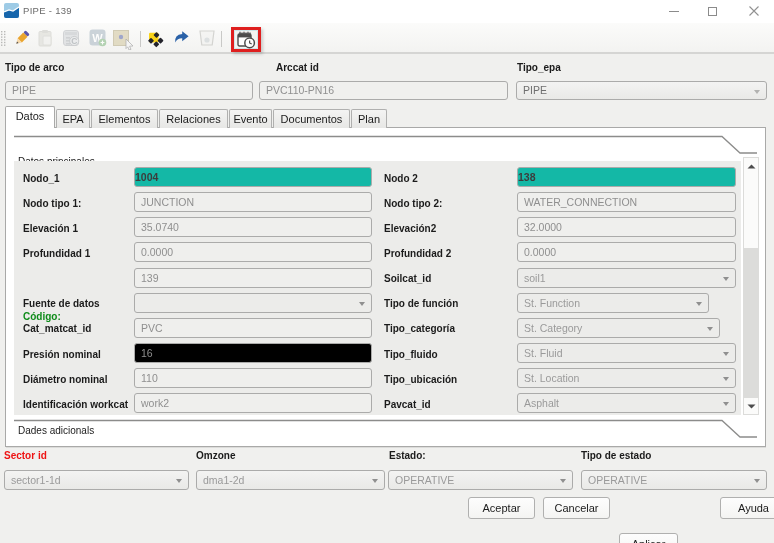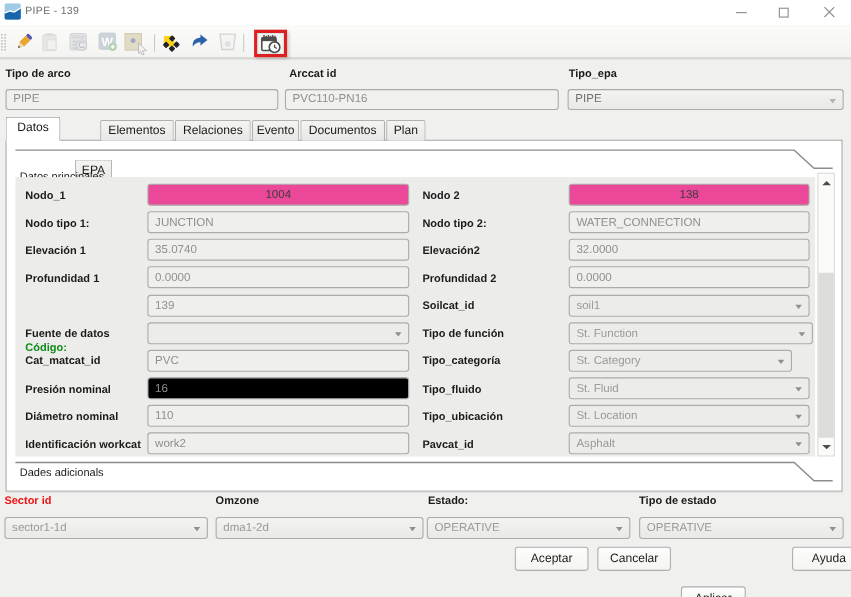--- a/index.html
+++ b/index.html
@@ -1,21 +1,21 @@
 <!DOCTYPE html>
 <html><head>
 <meta charset="utf-8">
 <style>
   * { margin:0; padding:0; box-sizing:border-box; }
   html,body { width:774px; height:543px; }
   body { font-family:"Liberation Sans", sans-serif; font-size:11px; background:#f0f0ee; position:relative; overflow:hidden; }
   .abs { position:absolute; }
   .lbl { position:absolute; font-weight:bold; color:#1b1b1b; font-size:10px; white-space:nowrap; }
   .inp { position:absolute; height:20px; border:1px solid #ababaa; border-radius:3px; background:#f0f0ee; color:#8f8f8f; font-size:10.5px; line-height:18px; padding-left:6px; white-space:nowrap; overflow:hidden; }
-  .inp.white { background:#ec4899; color:#3c3c3c; font-weight:normal; text-align:center; padding-left:0; }
+  .inp.white { background:#14b8a6; color:#3c3c3c; font-weight:bold; text-align:left; padding-left:0; }
   .combo { position:absolute; height:20px; border:1px solid #ababaa; border-radius:3px; background:linear-gradient(#f3f3f2,#e9e9e7); color:#9a9a9a; font-size:10.5px; line-height:18px; padding-left:6px; white-space:nowrap; overflow:hidden; }
   .combo:after { content:""; position:absolute; right:6px; top:8px; width:0; height:0; border-left:3.5px solid transparent; border-right:3.5px solid transparent; border-top:4px solid #8f8f8f; }
   .combo.dis:after { border-top-color:#b2b2b0; }
   .tab { position:absolute; top:109px; height:19px; background:linear-gradient(#f4f4f3,#e7e7e5); border:1px solid #b0b0af; border-bottom:none; border-radius:2px 2px 0 0; color:#1b1b1b; font-size:11px; text-align:center; line-height:19px; }
 </style>
 </head>
 <body>
 
   <div class="abs" style="left:0;top:0;width:774px;height:23px;background:#ffffff;"></div>
   <svg class="abs" style="left:4px;top:3px;" width="15" height="15" viewBox="0 0 15 15">
@@ -111,29 +111,29 @@
   <svg class="abs" style="left:237px;top:31px;" width="20" height="19" viewBox="0 0 20 19">
     <rect x="1" y="3" width="13" height="12" rx="1.5" fill="#fdfdfd" stroke="#4c4c4c" stroke-width="1.4"></rect>
     <rect x="1" y="3" width="13" height="3.4" fill="#4c4c4c"></rect>
     <path d="M3 3 V0.8 M5 3 V1.6 M7 3 V0.8 M9 3 V1.6 M11 3 V0.8 M13 3 V1.6" stroke="#4c4c4c" stroke-width="1.3"></path>
     <circle cx="12.6" cy="11.9" r="4.8" fill="#fdfdfd" stroke="#4c4c4c" stroke-width="1.5"></circle>
     <path d="M12.6 9.6 V11.9 L14.7 13.1" stroke="#4c4c4c" stroke-width="1.2" fill="none"></path>
   </svg>
 
   <div class="lbl" style="left:5px;top:62px;">Tipo de arco</div>
   <div class="inp" style="left:5px;top:81px;width:248px;height:19px;line-height:17px;">PIPE</div>
-  <div class="lbl" style="left:263px;top:62px;">Arccat id</div>
+  <div class="lbl" style="left:276px;top:62px;">Arccat id</div>
   <div class="inp" style="left:259px;top:81px;width:249px;height:19px;line-height:17px;">PVC110-PN16</div>
   <div class="lbl" style="left:517px;top:62px;">Tipo_epa</div>
   <div class="combo dis" style="left:516px;top:81px;width:251px;height:19px;line-height:17px;color:#6f6f6f;">PIPE</div>
 
   <div class="abs" style="left:5px;top:127px;width:761px;height:320px;background:#ffffff;border:1px solid #a9a9a8;"></div>
 
   <div class="tab" style="left:5px;top:106px;height:22px;width:50px;background:#ffffff;border-color:#a9a9a8;">Datos</div>
-  <div class="tab" style="left:68px;width:34px;margin-top:36px;">EPA</div>
+  <div class="tab" style="left:56px;width:34px;">EPA</div>
   <div class="tab" style="left:91px;width:67px;">Elementos</div>
   <div class="tab" style="left:159px;width:69px;">Relaciones</div>
   <div class="tab" style="left:229px;width:43px;">Evento</div>
   <div class="tab" style="left:273px;width:77px;">Documentos</div>
   <div class="tab" style="left:351px;width:36px;">Plan</div>
   <div class="abs" style="left:6px;top:127px;width:48px;height:2px;background:#ffffff;"></div>
 
   <svg class="abs" style="left:0;top:130px;" width="774" height="30" viewBox="0 0 774 30">
     <path d="M14 6.5 H722 L740 23 H757" fill="none" stroke="#8c8c8b" stroke-width="1.3"></path>
   </svg>
@@ -157,21 +157,21 @@
     <div class="inp" style="left:134px;top:242.45px;width:238px;background:#efefed;">0.0000</div>
     <div class="lbl" style="left:384px;top:247.95px;">Profundidad 2</div>
     <div class="inp" style="left:517px;top:242.45px;width:219px;background:#efefed;">0.0000</div>
     <div class="lbl" style="left:23px;top:273.1px;color:#0e8c1a;margin-top:38px;">Código:</div>
     <div class="inp" style="left:134px;top:267.6px;width:238px;background:#efefed;">139</div>
     <div class="lbl" style="left:384px;top:273.1px;">Soilcat_id</div>
     <div class="combo" style="left:517px;top:267.6px;width:219px;background:#ececea;">soil1</div>
     <div class="lbl" style="left:23px;top:298.25px;">Fuente de datos</div>
     <div class="combo" style="left:134px;top:292.75px;width:238px;background:#ececea;"></div>
     <div class="lbl" style="left:384px;top:298.25px;">Tipo de función</div>
-    <div class="combo" style="left:517px;top:292.75px;width:222px;background:#ececea;">St. Function</div>
+    <div class="combo" style="left:517px;top:292.75px;width:192px;background:#ececea;">St. Function</div>
     <div class="lbl" style="left:23px;top:323.4px;">Cat_matcat_id</div>
     <div class="inp" style="left:134px;top:317.9px;width:238px;background:#efefed;">PVC</div>
     <div class="lbl" style="left:384px;top:323.4px;">Tipo_categoría</div>
     <div class="combo" style="left:517px;top:317.9px;width:203px;background:#ececea;">St. Category</div>
     <div class="lbl" style="left:23px;top:348.54999999999995px;">Presión nominal</div>
     <div class="inp" style="left:134px;top:343.04999999999995px;width:238px;background:#000000;">16</div>
     <div class="lbl" style="left:384px;top:348.54999999999995px;">Tipo_fluido</div>
     <div class="combo" style="left:517px;top:343.04999999999995px;width:219px;background:#ececea;">St. Fluid</div>
     <div class="lbl" style="left:23px;top:373.7px;">Diámetro nominal</div>
     <div class="inp" style="left:134px;top:368.2px;width:238px;background:#efefed;">110</div>

